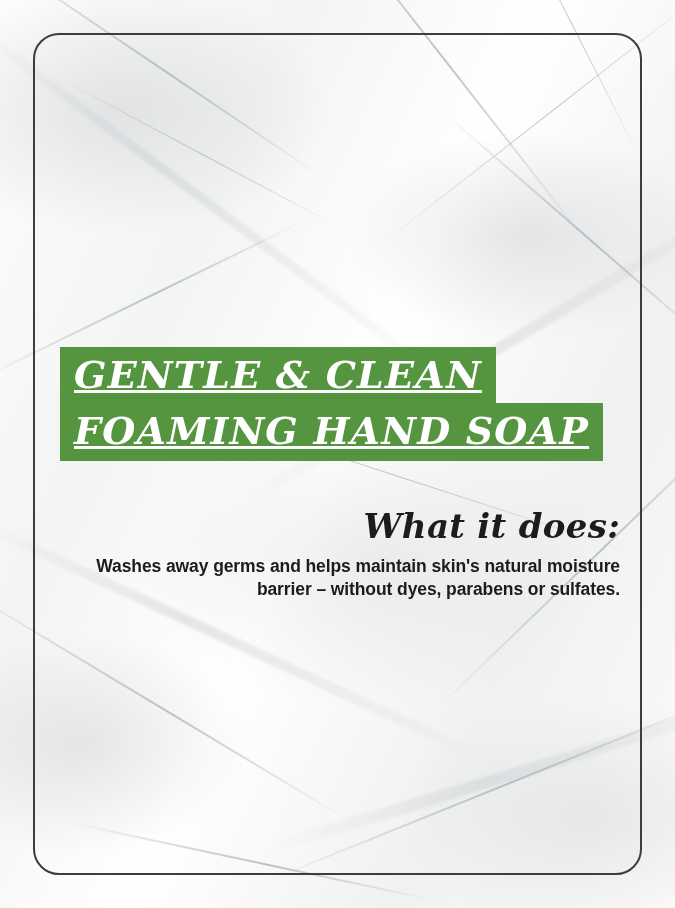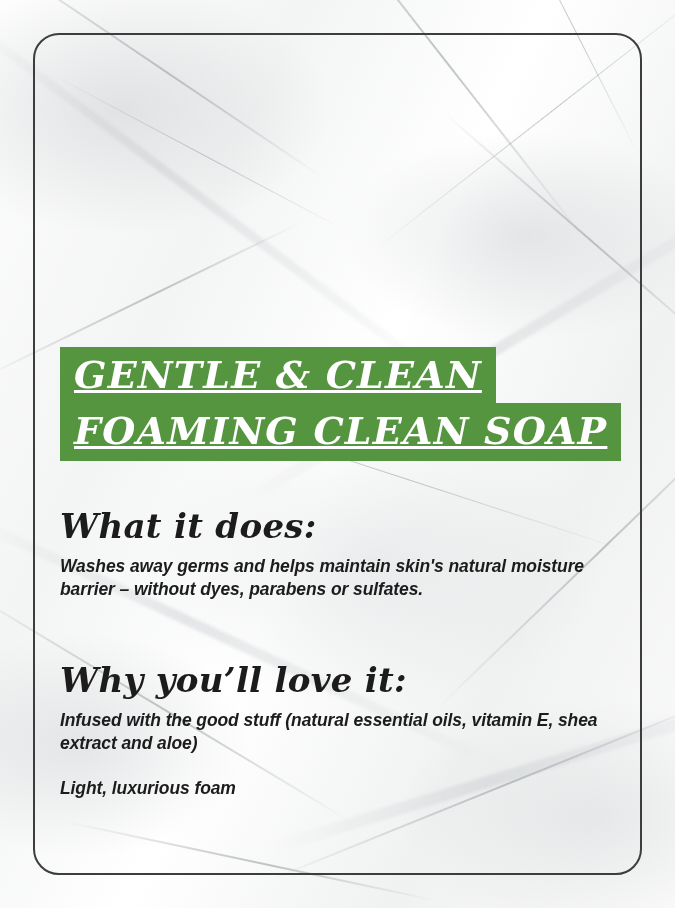--- a/index.html
+++ b/index.html
@@ -98,40 +98,40 @@
     text-decoration: underline;
   }
   #title-line-1 { margin-bottom: 0px; }
   #title-line-2 { margin-top: -2px; }
 
   
   .section {
     position: absolute;
     left: 60px;
     width: 560px;
+    text-align: right;
   }
   .section-heading {
     font-family: "DejaVu Serif", "Liberation Serif", serif;
     font-style: italic;
     font-weight: bold;
     font-size: 34px;
     color: #1c1c1c;
     margin: 0 0 10px 0;
     line-height: 1.1;
     letter-spacing: 0.3px;
   }
   .body-text {
     font-family: "Liberation Sans", sans-serif;
     font-weight: bold;
     font-size: 17.5px;
     color: #1c1c1c;
     line-height: 1.30;
     margin: 0;
     letter-spacing: -0.1px;
-    font-style: italic;
   }
   .body-text + .body-text { margin-top: 22px; }
 
   #section-what { top: 508px; }
   #section-why  { top: 662px; }
 </style>
 </head>
 <body>
 
 <div id="page">
@@ -152,28 +152,23 @@
   <div class="vein v10"></div>
   <div class="vein v11"></div>
   <div class="vein v12"></div>
 
   <div id="card-border"></div>
 
   <div id="content">
 
     <div id="title-block">
       <div class="title-line" id="title-line-1">GENTLE &amp; CLEAN</div><br>
-      <div class="title-line" id="title-line-2">FOAMING CLEAN SOAP</div>
+      <div class="title-line" id="title-line-2">FOAMING HAND SOAP</div>
     </div>
 
     <div class="section" id="section-what">
       <h2 class="section-heading">What it does:</h2>
       <p class="body-text">Washes away germs and helps maintain skin's natural moisture barrier – without dyes, parabens or sulfates.</p>
     </div>
 
-    <div class="section" id="section-why">
-      <h2 class="section-heading">Why you’ll love it:</h2>
-      <p class="body-text">Infused with the good stuff (natural essential oils, vitamin E, shea extract and aloe)</p>
-      <p class="body-text">Light, luxurious foam</p>
-    </div>
 
   </div>
 </div>
 
 </body></html>

